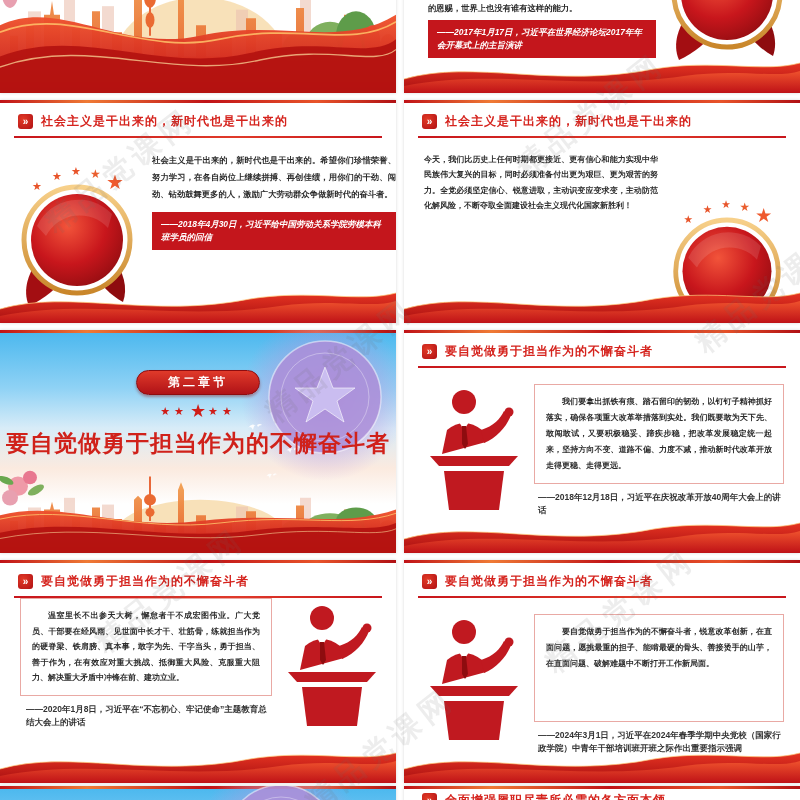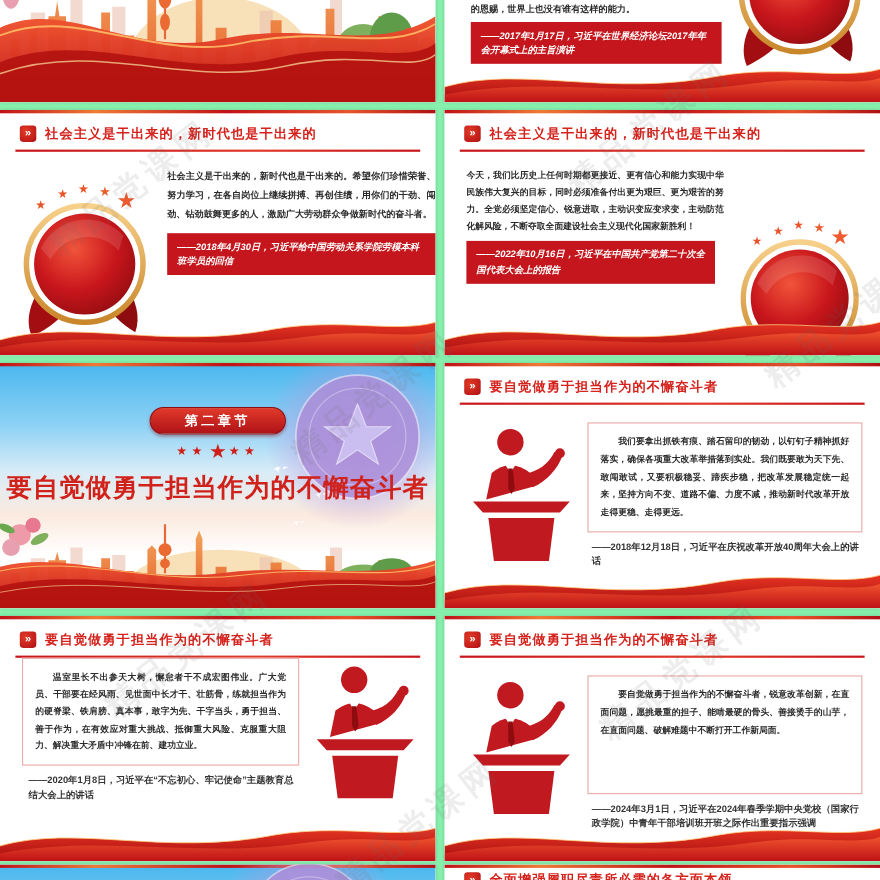--- a/index.html
+++ b/index.html
@@ -1,17 +1,17 @@
 <!DOCTYPE html>
 <html><head>
 <meta charset="utf-8">
 <style>
   html,body{margin:0;padding:0;}
   body{font-family:"Liberation Sans","DejaVu Sans",sans-serif;background:#ececec;}
-  .sheet{position:relative;width:800px;height:800px;overflow:hidden;background:#86efac;}
+  .sheet{position:relative;width:800px;height:800px;overflow:hidden;background:#ffffff;}
   .slide{position:absolute;width:396px;height:223px;background:#fff;overflow:hidden;box-shadow:0 0 3px rgba(0,0,0,.15);}
   .topbar{position:absolute;top:0;left:0;right:0;height:3px;
     background:linear-gradient(90deg,#c01217,#ef7a35 22%,#c01217 52%,#e8542a 80%,#b01014);}
   
   .hdr{position:relative;display:flex;align-items:center;gap:8px;padding:13px 16px 0 18px;}
   .hdr-ico{flex:none;width:15px;height:15px;border-radius:3px;background:radial-gradient(circle at 35% 35%,#e23a26,#b01014);
     color:#fff;font-size:10px;font-weight:bold;line-height:15px;text-align:center;}
   .hdr-title{color:#d5231d;font-size:12px;font-weight:bold;letter-spacing:1px;}
   .hdr-line{height:2px;background:linear-gradient(90deg,#c8161c,#e03a2a 60%,#c8161c);margin:6px 14px 0 14px;}
   
@@ -186,21 +186,20 @@
   <div class="slide" style="left:404px;top:100px">
     <div class="topbar"></div>
     <div class="hdr">
       <div class="hdr-ico">»</div>
       <div class="hdr-title">社会主义是干出来的，新时代也是干出来的</div>
     </div>
     <div class="hdr-line"></div>
     <div style="display:flex;padding:14px 10px 0 20px">
       <div style="width:236px">
         <p class="para" style="font-size:8px;line-height:1.92">今天，我们比历史上任何时期都更接近、更有信心和能力实现中华民族伟大复兴的目标，同时必须准备付出更为艰巨、更为艰苦的努力。全党必须坚定信心、锐意进取，主动识变应变求变，主动防范化解风险，不断夺取全面建设社会主义现代化国家新胜利！</p>
-        <div class="quote-box" style="margin-top:6px;width:208px">——2022年10月16日，习近平在中国共产党第二十次全国代表大会上的报告</div>
       </div>
       <svg style="flex:none;width:126px;height:150px;margin-top:38px;margin-left:6px" viewBox="0 0 130 155">
           <use href="#badge"></use>
         </svg>
     </div>
     <svg class="rib" viewBox="0 0 396 38" preserveAspectRatio="none">
         <use href="#wave"></use>
       </svg>
   </div>
 

